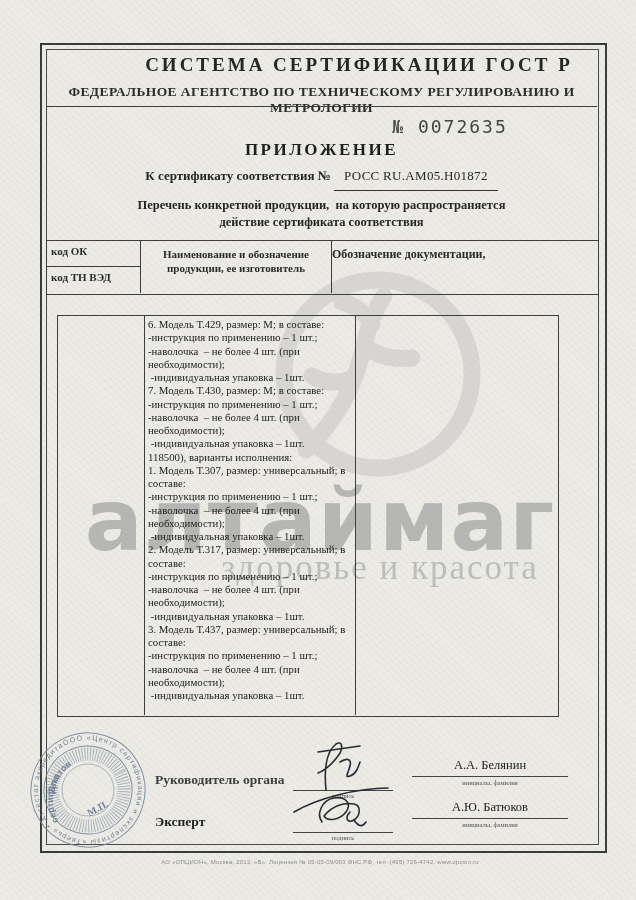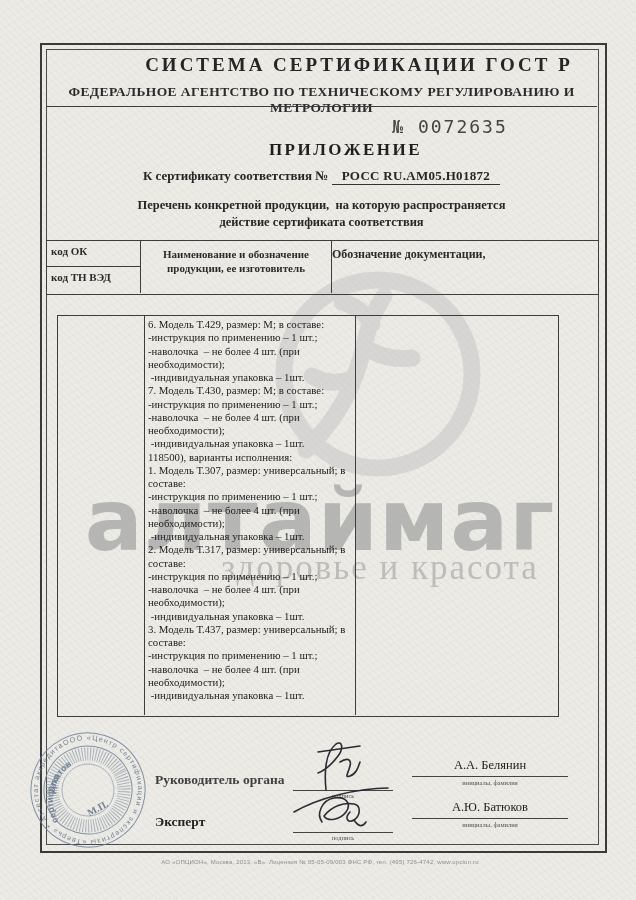--- a/index.html
+++ b/index.html
@@ -19,24 +19,24 @@
   .frame-outer{left:40px;top:43px;width:563px;height:806px;border:2px solid #3a3a3a;}
   .frame-inner{left:46px;top:49px;width:551px;height:794px;border:1px solid #4a4a4a;}
 
   
   .hdr-line1{left:46px;top:54px;width:626px;text-align:center;font-size:19px;font-weight:bold;letter-spacing:3px;color:#262626;}
   .hdr-line2{left:46px;top:84px;width:551px;text-align:center;font-size:13.5px;font-weight:bold;letter-spacing:.4px;color:#2b2b2b;}
   .hdr-sep{left:47px;top:106px;width:550px;height:0;border-top:1.5px solid #3e3e3e;}
 
   .serial{left:330px;top:116px;width:240px;text-align:center;font-family:"DejaVu Sans Mono", monospace;font-size:18px;letter-spacing:2px;color:#42463f;}
 
-  .doc-title{left:46px;top:140px;width:551px;text-align:center;font-size:17px;font-weight:bold;letter-spacing:2.5px;color:#1f1f1f;padding-left:24px;}
+  .doc-title{left:46px;top:140px;width:551px;text-align:center;font-size:17px;font-weight:bold;letter-spacing:2.5px;color:#1f1f1f;}
 
   .cert-line{left:46px;top:168px;width:551px;text-align:center;font-size:13px;font-weight:bold;color:#262626;}
-  .cert-value{font-weight:bold;font-size:13px;border-bottom:1px solid #333;padding:0 10px 1px 10px;letter-spacing:.3px;}
+  .cert-value{font-weight:normal;font-size:13px;border-bottom:1px solid #333;padding:0 10px 7px 10px;letter-spacing:.3px;}
 
   .desc1{left:46px;top:198px;width:551px;text-align:center;font-size:12.5px;font-weight:bold;color:#262626;white-space:pre;}
   .desc2{left:46px;top:215px;width:551px;text-align:center;font-size:12.5px;font-weight:bold;color:#262626;}
 
   
   .thead-box{left:46px;top:240px;width:551px;height:53px;border:1.2px solid #3d3d3d;}
   .thead-v1{left:140px;top:240px;width:0;height:53px;border-left:1.2px solid #3d3d3d;}
   .thead-v2{left:331px;top:240px;width:0;height:53px;border-left:1.2px solid #3d3d3d;}
   .thead-h1{left:46px;top:266px;width:94px;height:0;border-top:1.2px solid #3d3d3d;}
   .th-ok{left:51px;top:245px;font-size:11px;font-weight:bold;color:#2b2b2b;}

